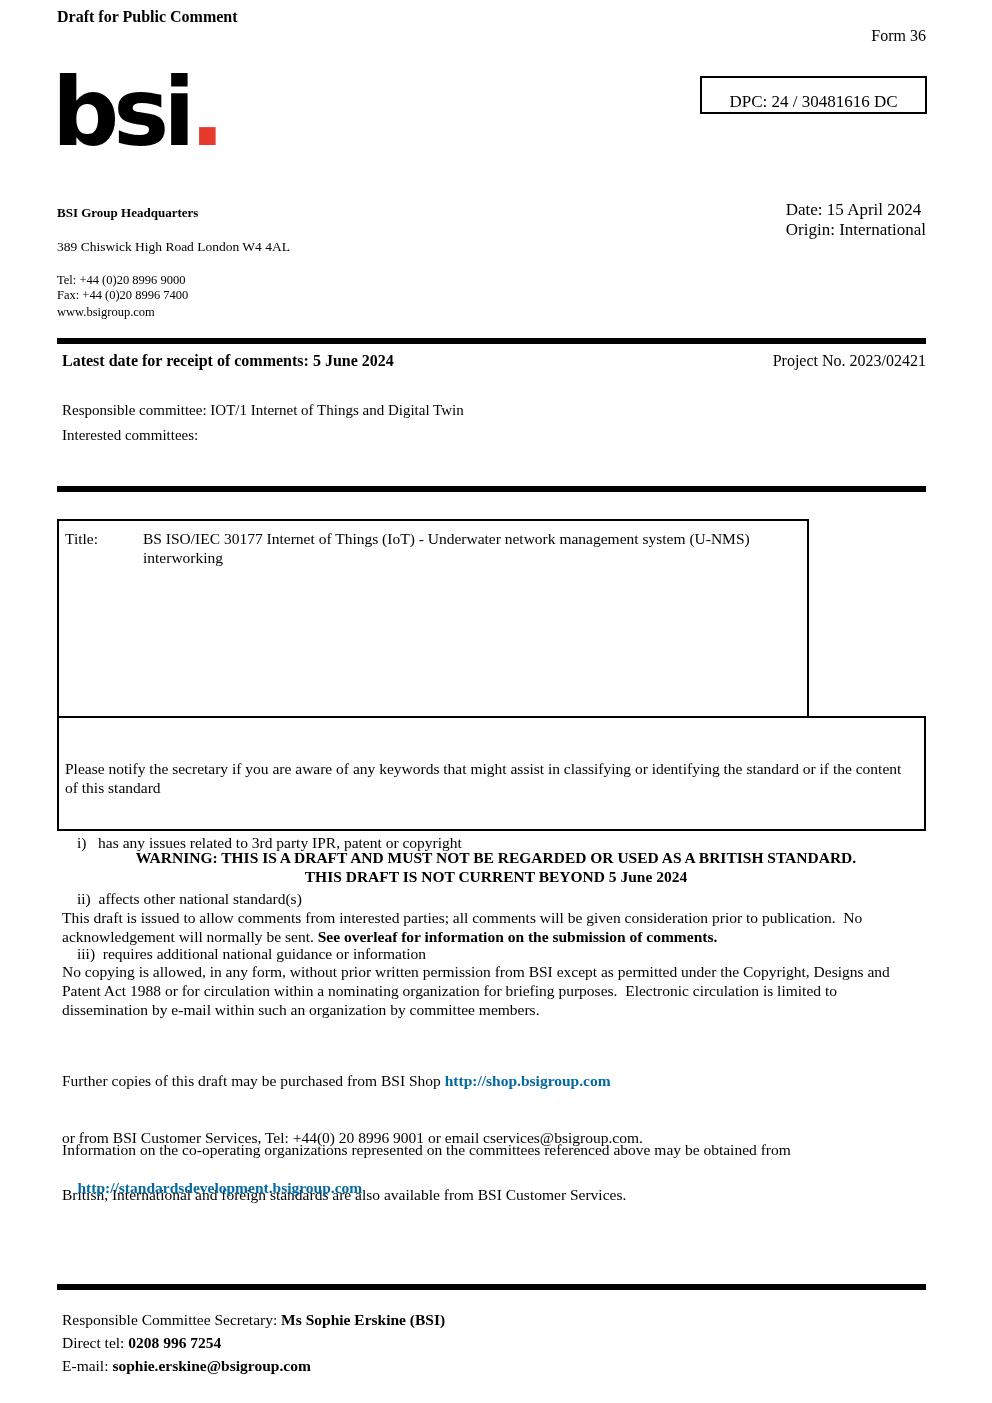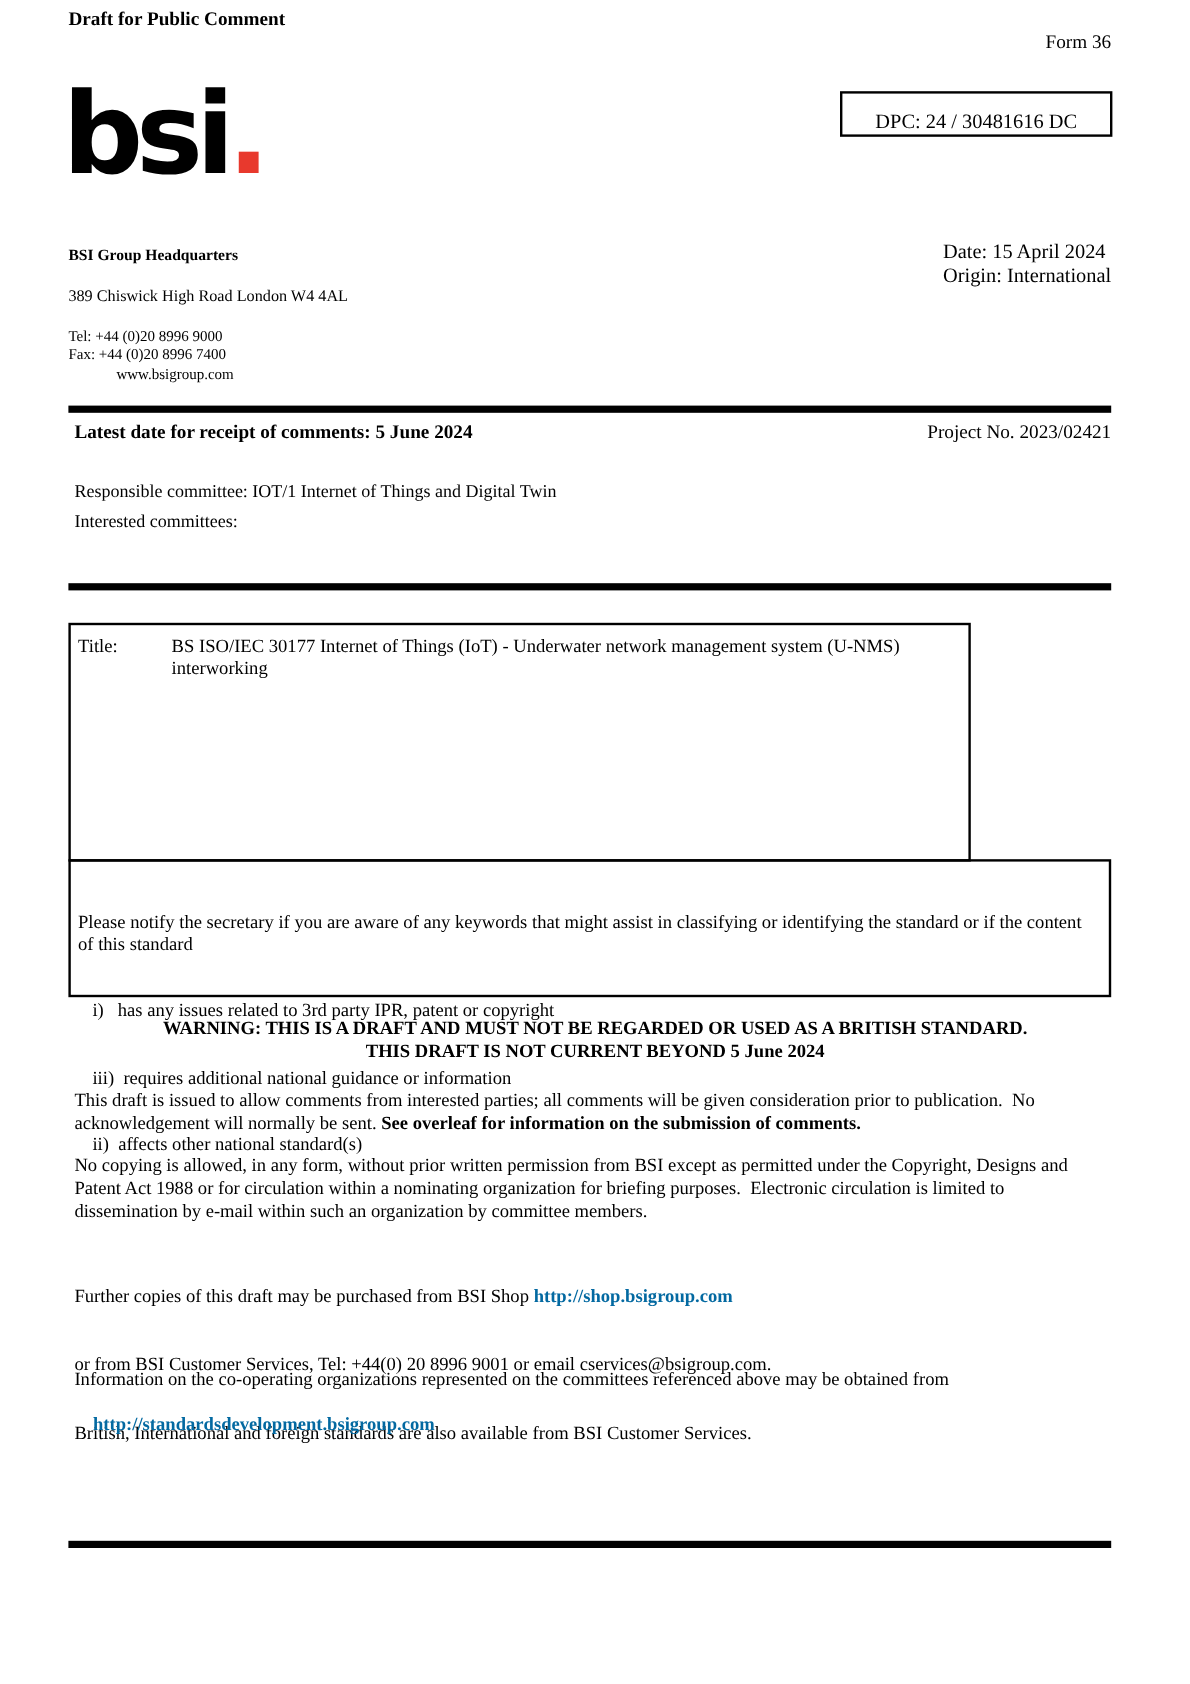--- a/index.html
+++ b/index.html
@@ -25,21 +25,21 @@
     left:52px; top:66px; line-height:1;
     font-family:"DejaVu Sans","Liberation Sans",sans-serif;
     font-weight:bold; font-size:94px; letter-spacing:-6px; color:#000;
   }
   .logo-dot { color:#E8392D; }
 
   .address { left:57px; top:205px; font-size:13px; line-height:15px; }
   .address .addr-name { font-weight:bold; margin-bottom:19px; }
   .address .addr-street { font-size:13.5px; margin-bottom:19px; }
   .address .addr-tel, .address .addr-fax, .address .addr-web { font-size:12.5px; }
-  .address .addr-web { margin-top:2px;margin-left:40px; }
+  .address .addr-web { margin-top:2px; }
 
   .meta { right:66px; top:200px; text-align:left; font-size:17px; line-height:20px; }
 
   .rule { left:57px; width:869px; height:6px; background:#000; }
   .rule-1 { top:338px; }
   .rule-2 { top:486px; }
   .rule-3 { top:1284px; }
 
   .comments-row {
     left:57px; top:352px; width:869px;
@@ -119,22 +119,22 @@
   <div class="abs rule rule-2"></div>
 
   <div class="abs title-box">
     <div class="title-label">Title:</div>
     <div class="title-text">BS ISO/IEC 30177 Internet of Things (IoT) - Underwater network management system (U-NMS) interworking</div>
   </div>
 
   <div class="abs keywords-box">
     <div>Please notify the secretary if you are aware of any keywords that might assist in classifying or identifying the standard or if the content of this standard</div>
     <div class="keywords-item">i)   has any issues related to 3rd party IPR, patent or copyright</div>
+    <div class="keywords-item">ii)  affects other national standard(s)</div>
     <div class="keywords-item">iii)  requires additional national guidance or information</div>
-    <div class="keywords-item">ii)  affects other national standard(s)</div>
   </div>
 
   <div class="abs warning">
     <div>WARNING: THIS IS A DRAFT AND MUST NOT BE REGARDED OR USED AS A BRITISH STANDARD.</div>
     <div>THIS DRAFT IS NOT CURRENT BEYOND 5 June 2024</div>
   </div>
 
   <div class="abs para p1"><span>This draft is issued to allow comments from interested parties; all comments will be given consideration prior to publication.  No acknowledgement will normally be sent. </span><span class="bold">See overleaf for information on the submission of comments.</span></div>
 
   <div class="abs para p2">No copying is allowed, in any form, without prior written permission from BSI except as permitted under the Copyright, Designs and Patent Act 1988 or for circulation within a nominating organization for briefing purposes.  Electronic circulation is limited to dissemination by e-mail within such an organization by committee members.</div>
@@ -145,14 +145,19 @@
     <div>British, International and foreign standards are also available from BSI Customer Services.</div>
   </div>
 
   <div class="abs para p4">
     <div>Information on the co-operating organizations represented on the committees referenced above may be obtained from</div>
     <a class="link">http://standardsdevelopment.bsigroup.com</a>
   </div>
 
   <div class="abs rule rule-3"></div>
 
+  <div class="abs footer">
+    <div><span>Responsible Committee Secretary: </span><span class="bold">Ms Sophie Erskine (BSI)</span></div>
+    <div><span>Direct tel: </span><span class="bold">0208 996 7254</span></div>
+    <div><span>E-mail: </span><span class="bold">sophie.erskine@bsigroup.com</span></div>
+  </div>
 
 </div>
 
 </body></html>

